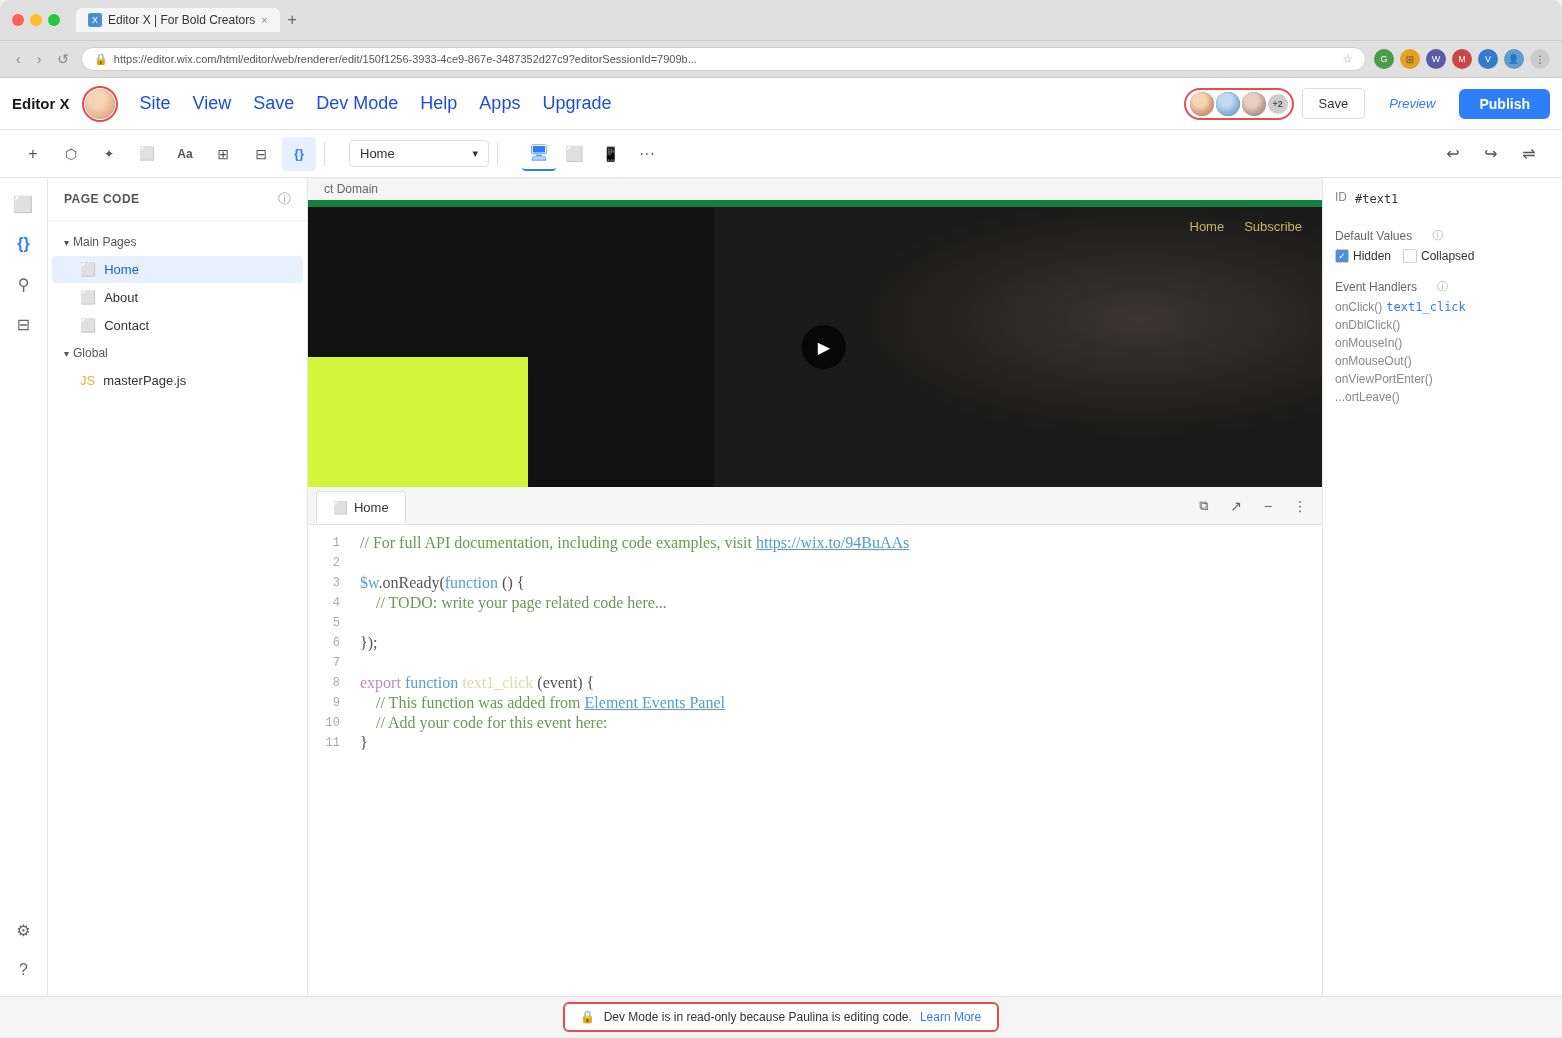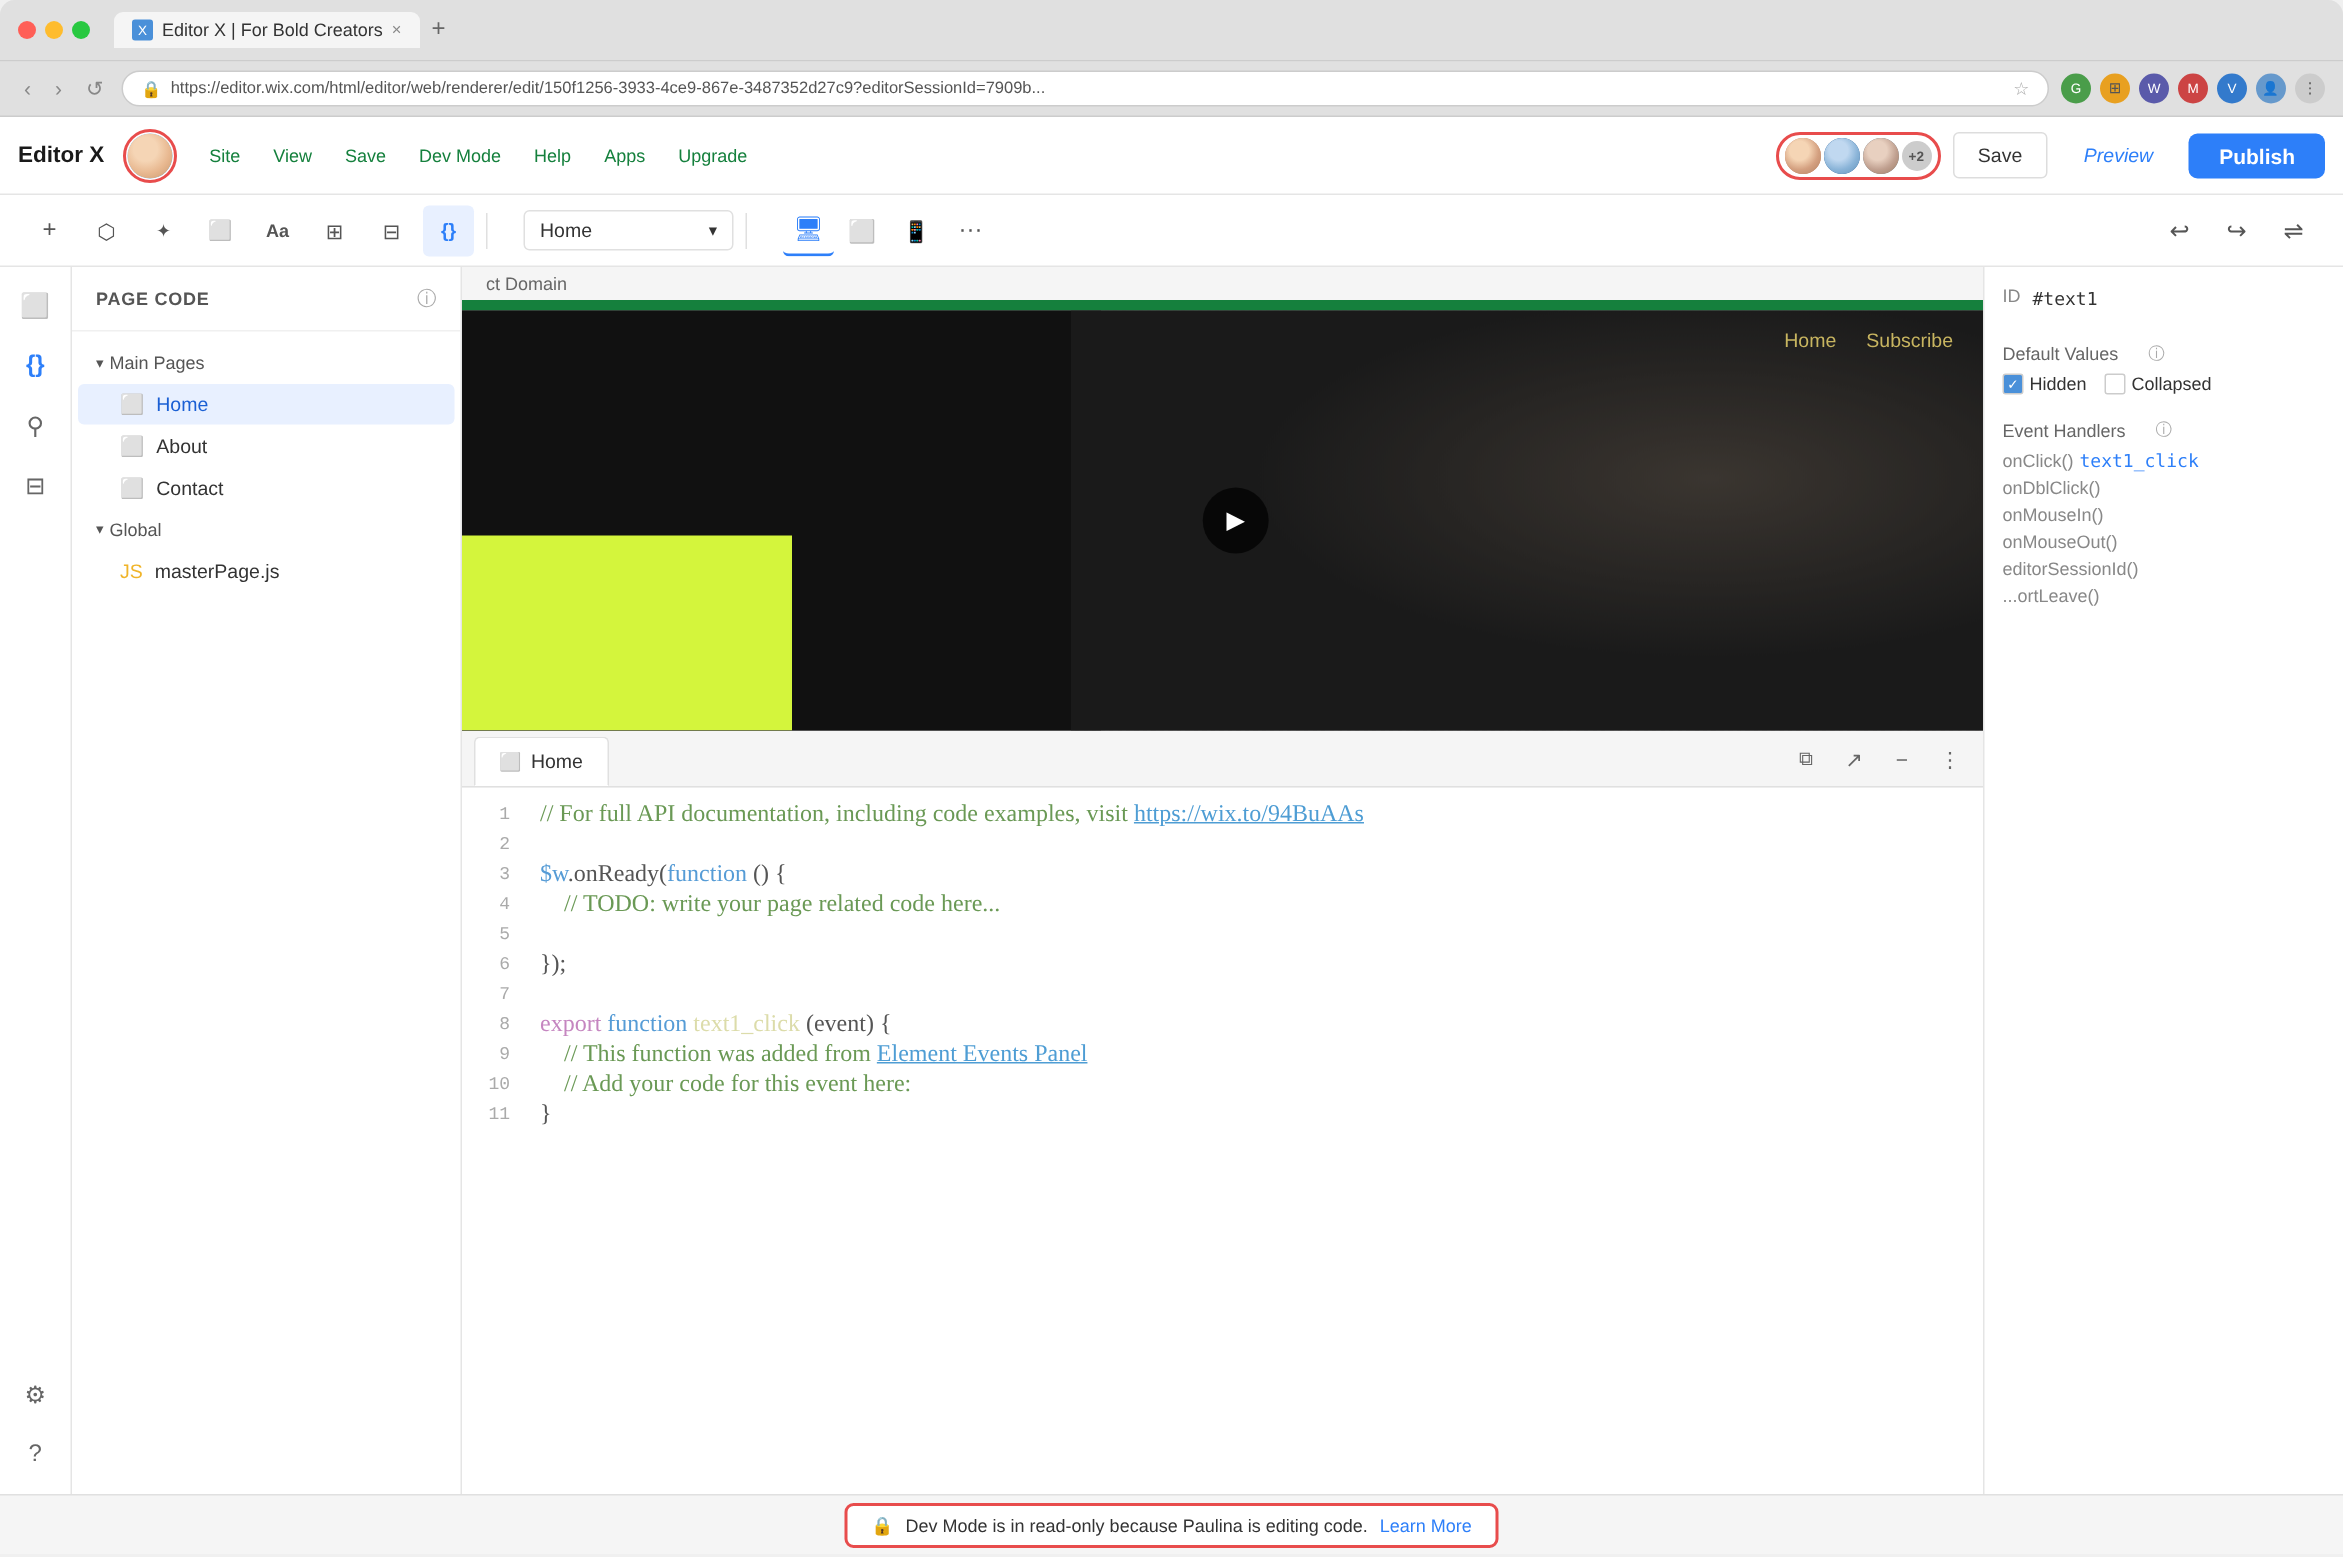--- a/index.html
+++ b/index.html
@@ -109,22 +109,22 @@
     .avatar-face {
       width: 30px;
       height: 30px;
       border-radius: 50%;
       background: #b8d4e8;
       position: relative;
     }
     .menu-items { display: flex; gap: 2px; margin-left: 8px; flex: 1; }
     .menu-item {
       padding: 6px 10px;
-      font-size: 12px;
-      color: #15803d;
+      font-size: 18px;
+      color: #1d4ed8;
       cursor: pointer;
       border-radius: 4px;
     }
     .menu-right {
       display: flex;
       align-items: center;
       gap: 8px;
       margin-left: auto;
     }
     .avatars-group {
@@ -877,21 +877,21 @@
         <div class="rp-handler">
           <span class="rp-handler-name">onDblClick()</span>
         </div>
         <div class="rp-handler">
           <span class="rp-handler-name">onMouseIn()</span>
         </div>
         <div class="rp-handler">
           <span class="rp-handler-name">onMouseOut()</span>
         </div>
         <div class="rp-handler">
-          <span class="rp-handler-name">editorSessionId()</span>
+          <span class="rp-handler-name">onViewPortEnter()</span>
         </div>
         <div class="rp-handler">
           <span class="rp-handler-name">...ortLeave()</span>
         </div>
       </div>
     </div>
 
   </div>
 
   <div class="status-bar">

